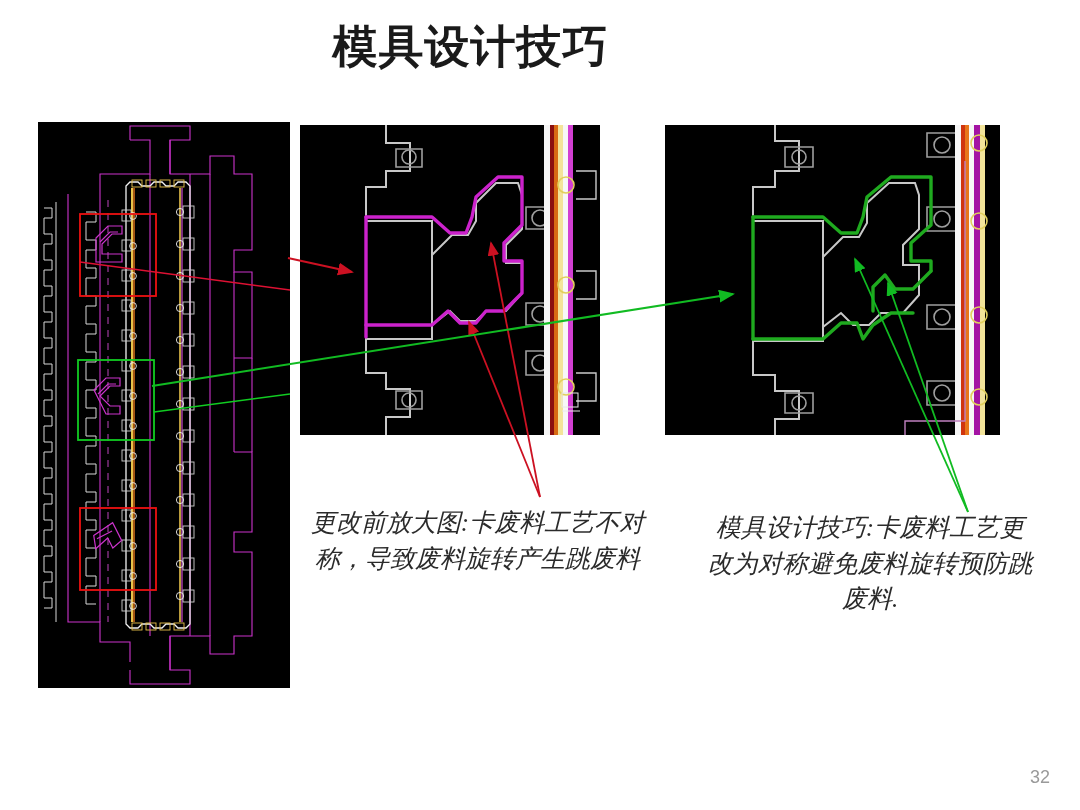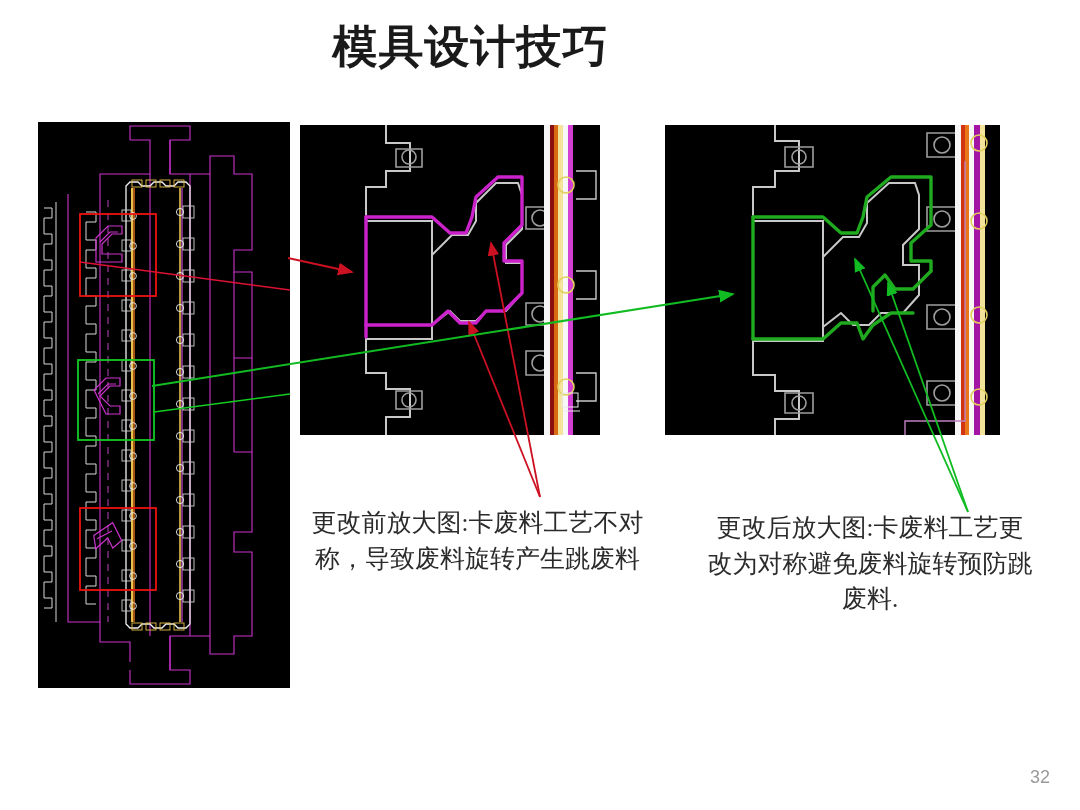--- a/index.html
+++ b/index.html
@@ -44,20 +44,21 @@
     pointer-events: none;
   }
 
   .caption {
     position: absolute;
     font-family: "Liberation Serif", "DejaVu Serif", serif;
     font-size: 25px;
     line-height: 1.42;
     color: #2b2b2b;
     text-align: center;
+    font-style: italic;
   }
   #caption-before { left: 305px; top: 505px; width: 345px; }
   #caption-after  { left: 705px; top: 510px; width: 330px; }
 
   .page-number {
     position: absolute;
     right: 30px; bottom: 22px;
     font-family: "Liberation Sans", sans-serif;
     font-size: 18px;
     color: #9a9a9a;
@@ -363,17 +364,17 @@
     <line x1="540" y1="497" x2="469" y2="322" stroke="#cc1122" stroke-width="1.8" marker-end="url(#arrowRed)"></line>
 
     <line x1="152" y1="386" x2="733" y2="294" stroke="#11bb22" stroke-width="2" marker-end="url(#arrowGreen)"></line>
 
     <line x1="968" y1="512" x2="855" y2="259" stroke="#11bb22" stroke-width="1.8" marker-end="url(#arrowGreen)"></line>
     <line x1="968" y1="512" x2="888" y2="283" stroke="#11bb22" stroke-width="1.8" marker-end="url(#arrowGreen)"></line>
   </svg>
 
   <div class="caption" id="caption-before">更改前放大图:卡废料工艺不对称，导致废料旋转产生跳废料</div>
 
-  <div class="caption" id="caption-after">更改后放大图:卡废料工艺更改为对称避免废料旋转预防跳废料.</div>
+  <div class="caption" id="caption-after">模具设计技巧:卡废料工艺更改为对称避免废料旋转预防跳废料.</div>
 
   <div class="page-number">32</div>
 
 </div>
 
 </body></html>

